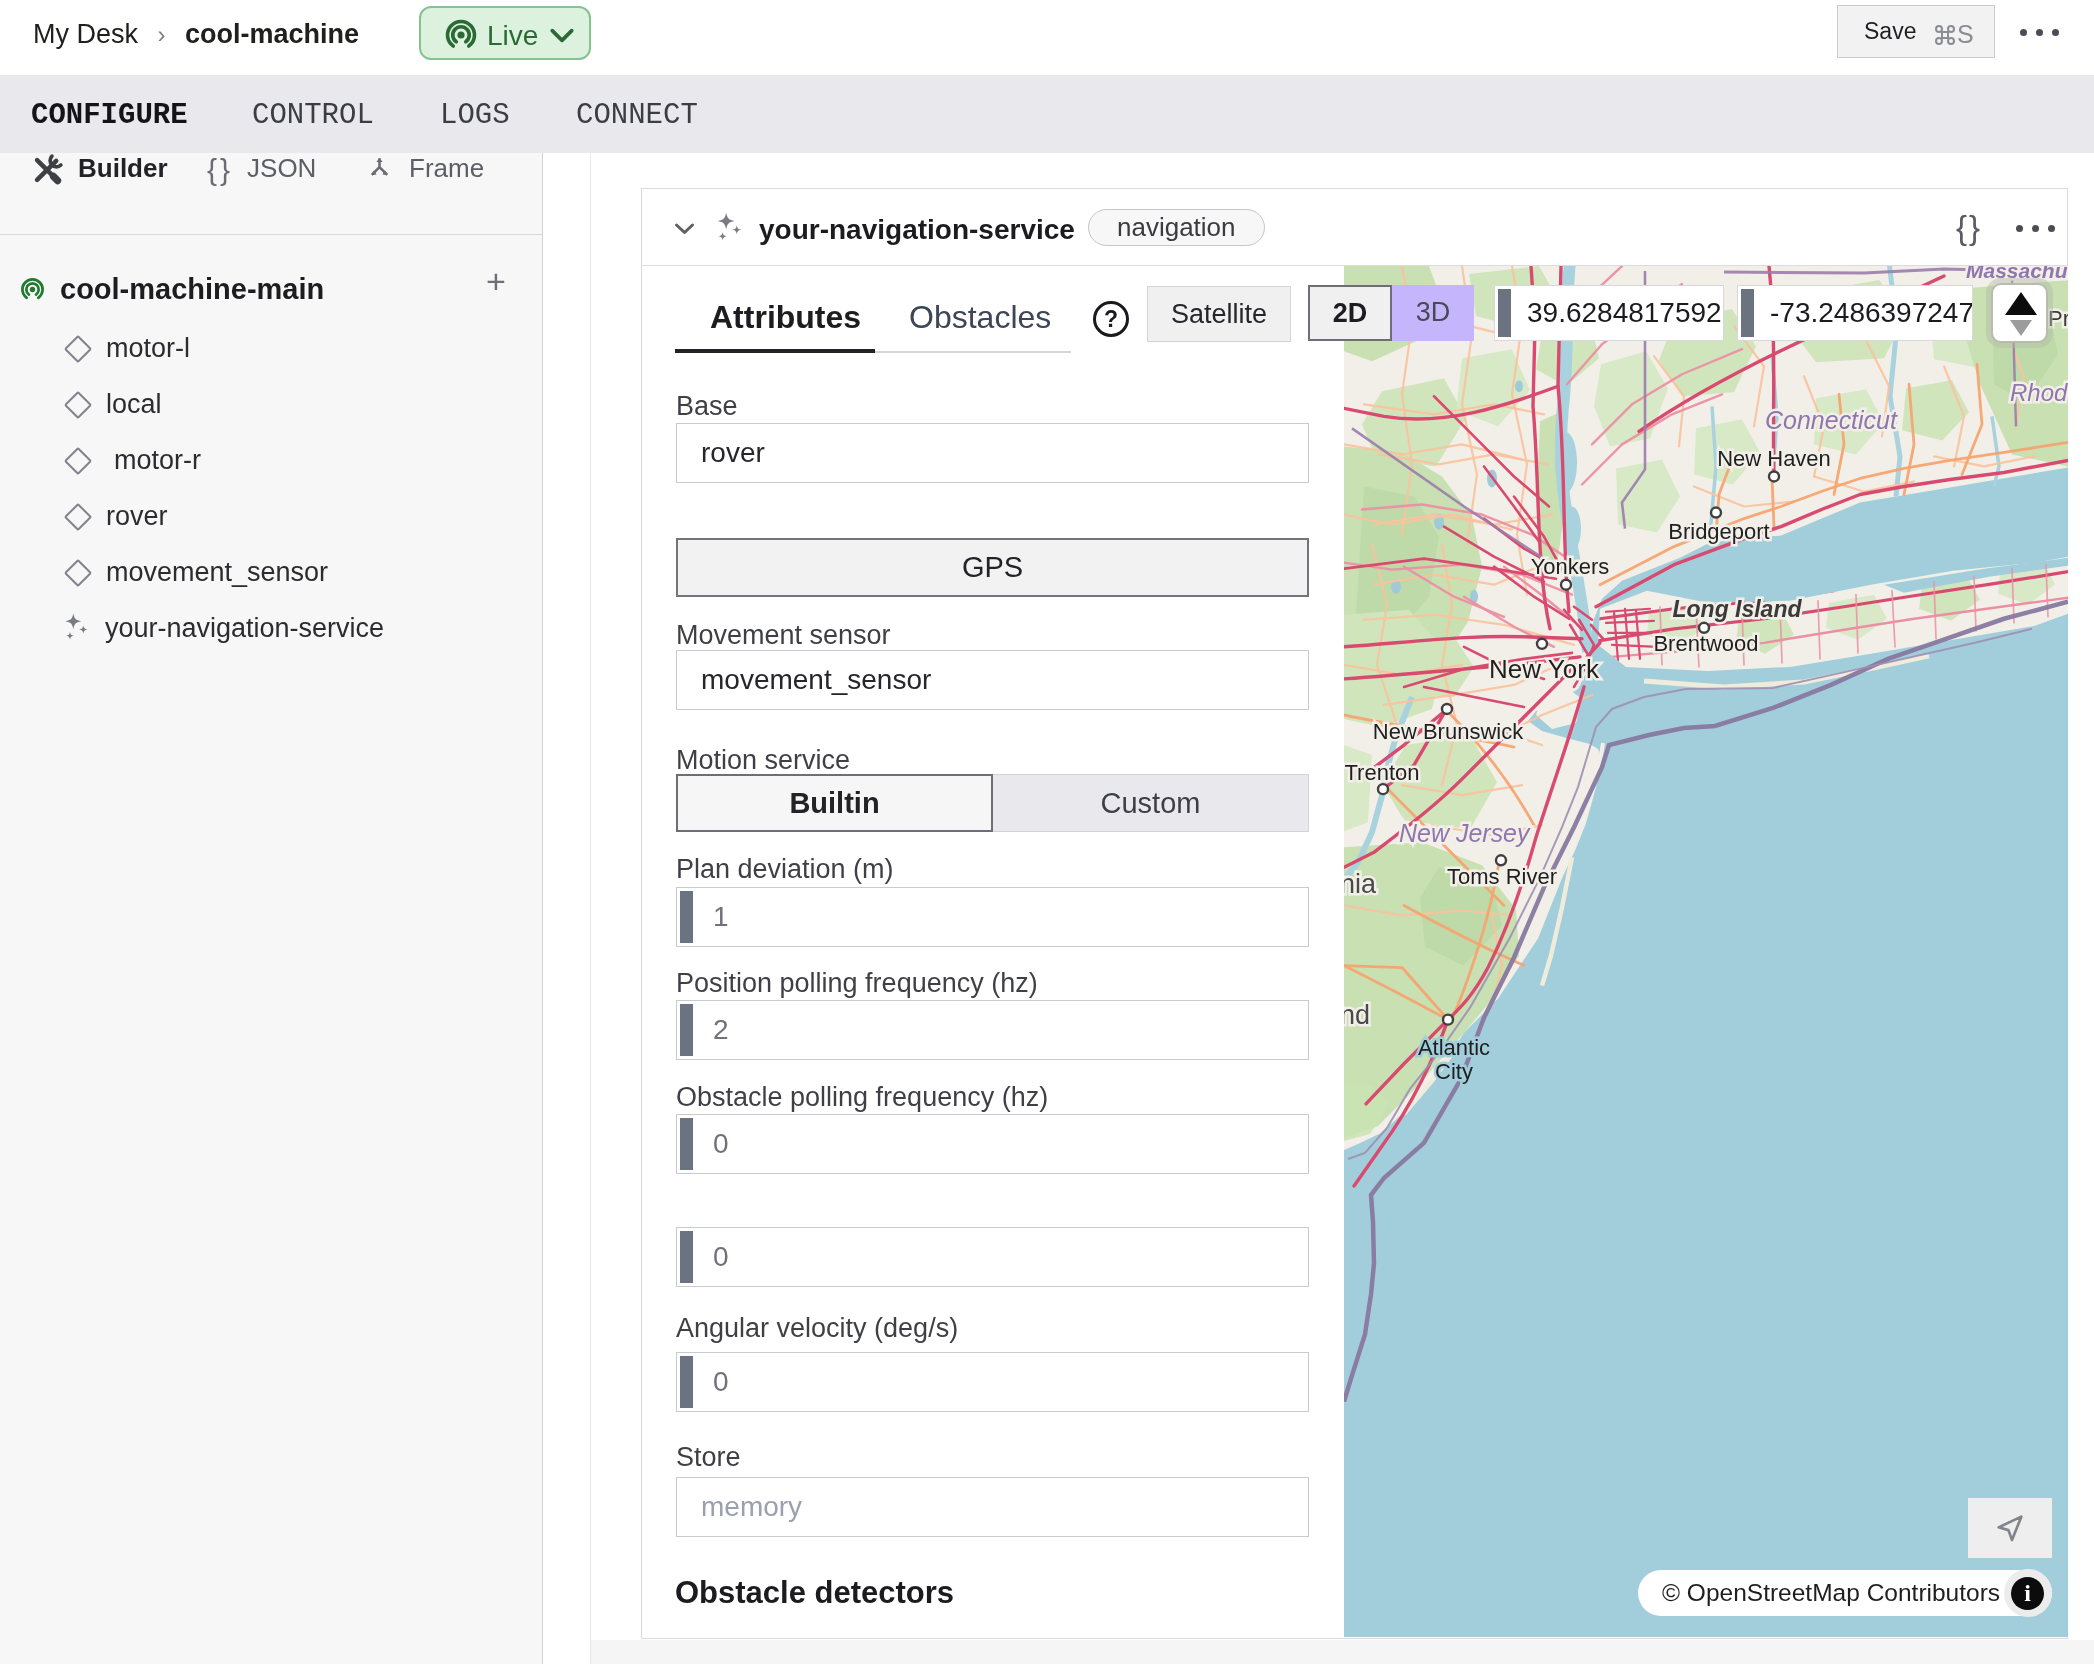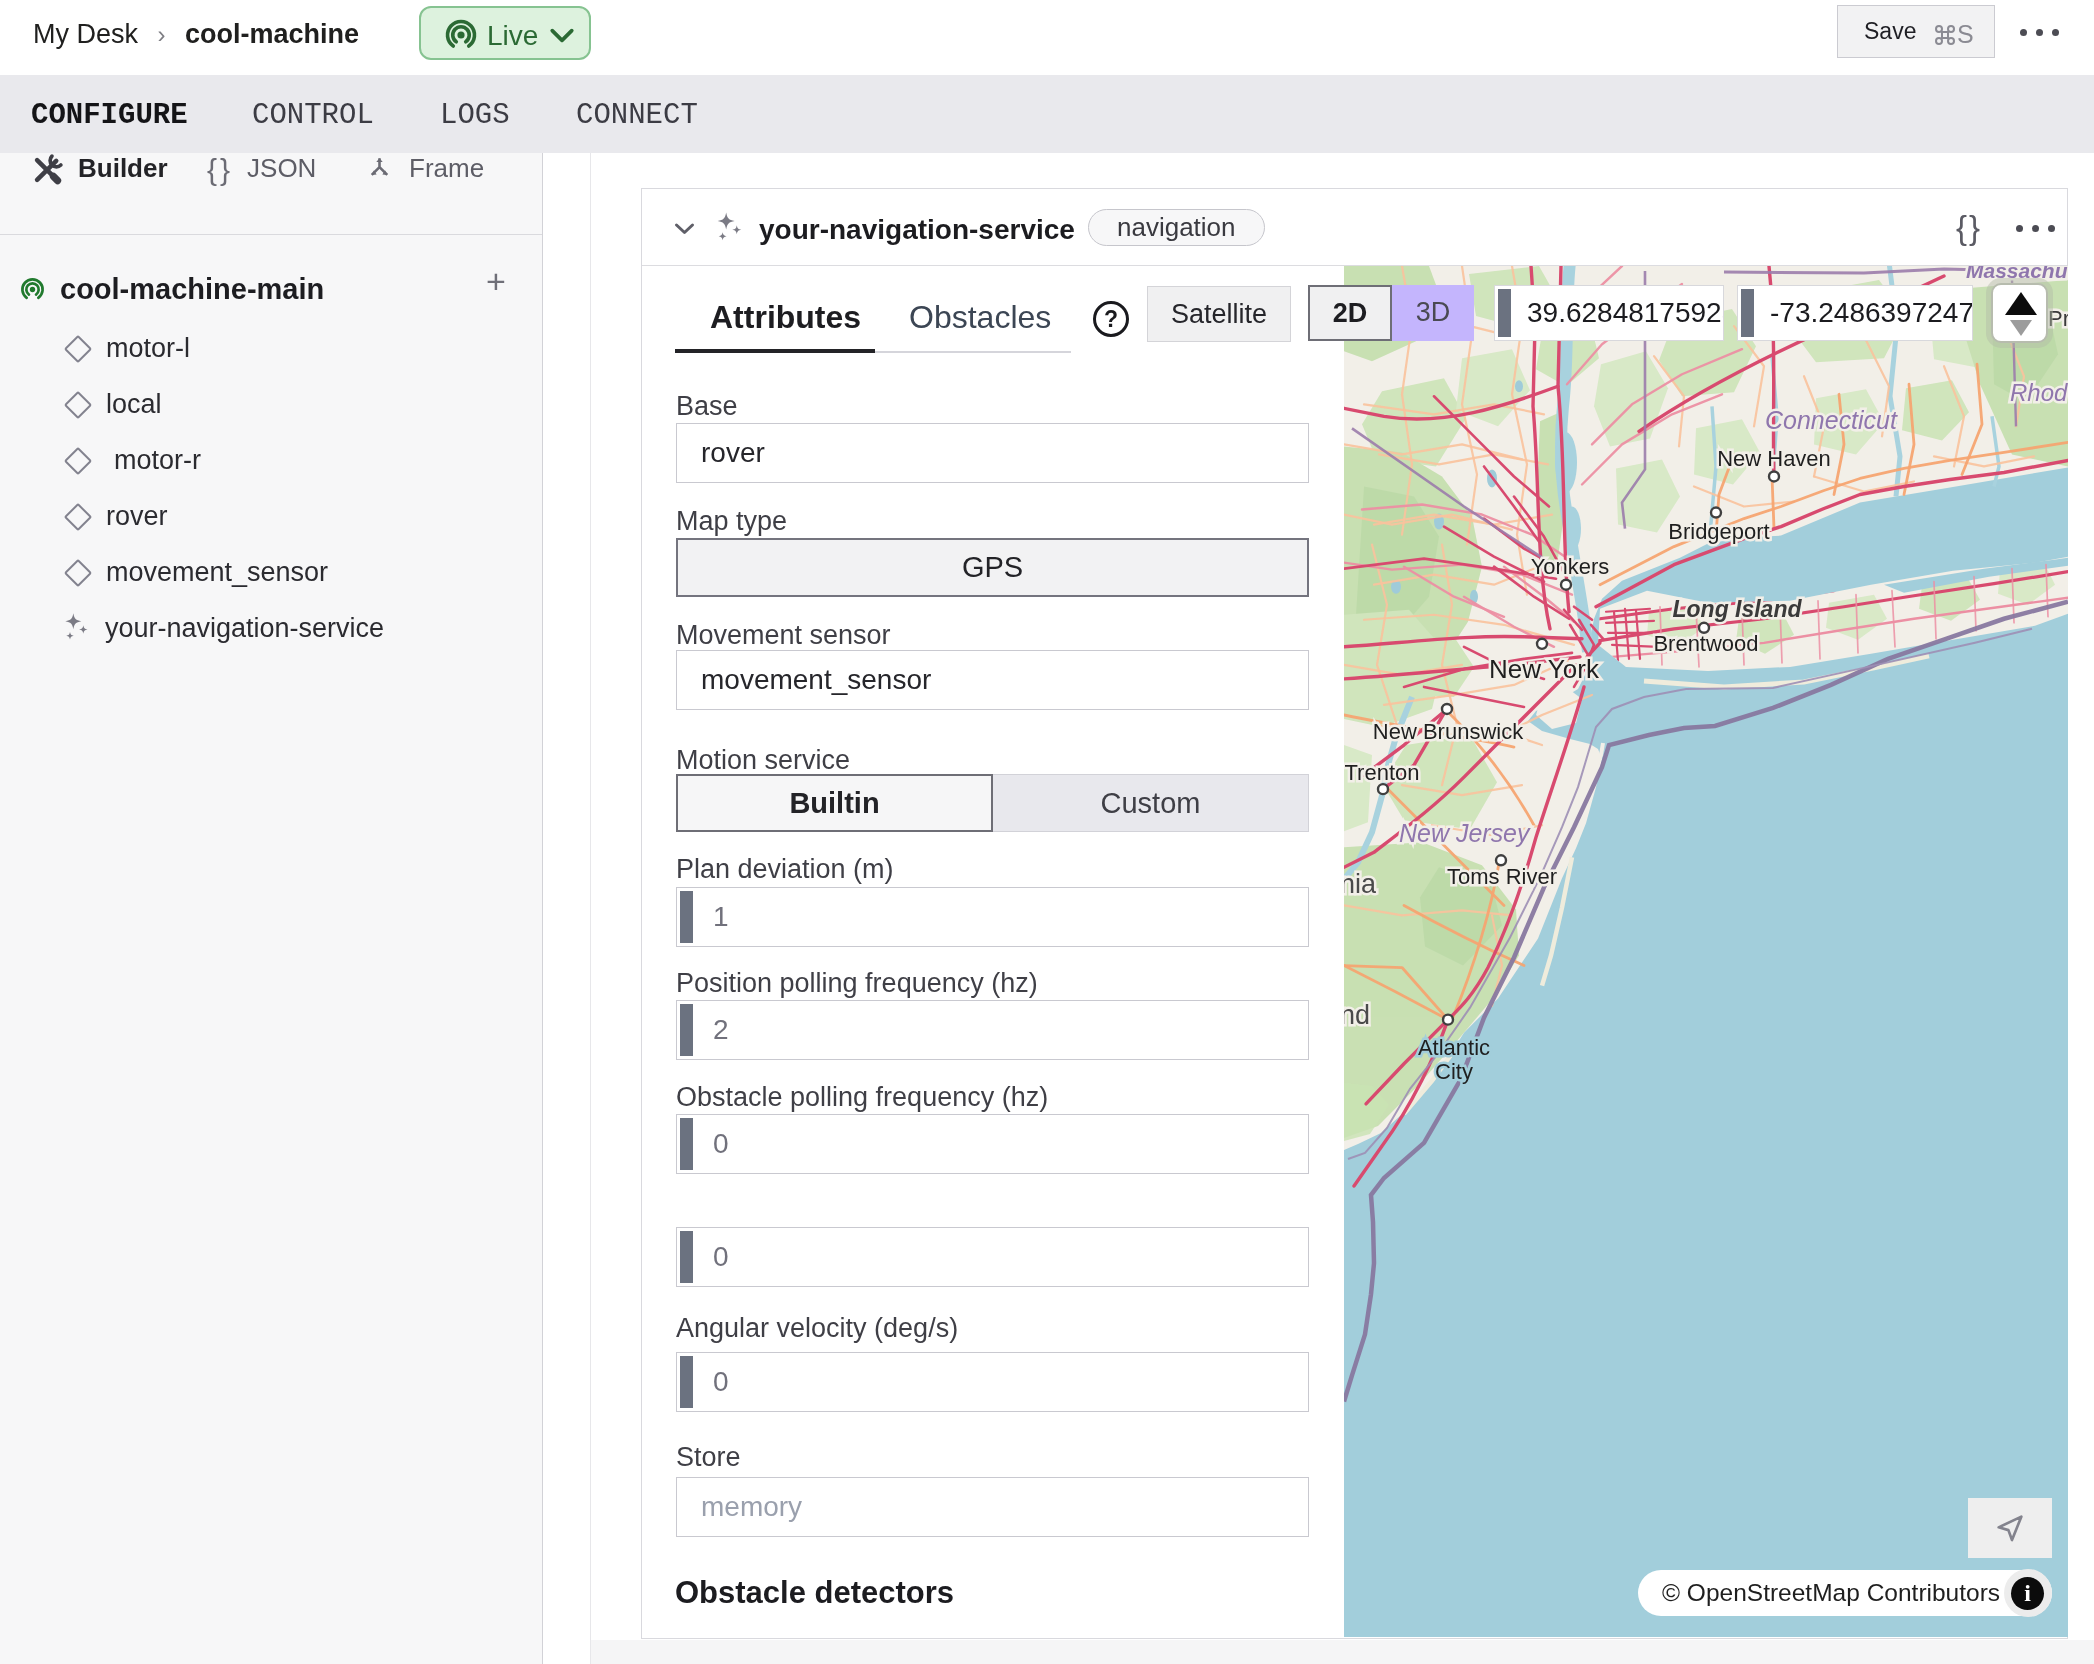--- a/index.html
+++ b/index.html
@@ -217,21 +217,20 @@
   <div id="tab2">Obstacles</div>
   <div id="u1"></div>
   <div id="u2"></div>
   <svg class="abs" style="left:449px;top:110px" width="40" height="40" viewBox="0 0 40 40">
       <circle cx="20" cy="20" r="16.5" fill="none" stroke="#1a1a1e" stroke-width="3"></circle>
       <text x="20" y="28" text-anchor="middle" font-size="23" font-weight="bold" fill="#1a1a1e" font-family="Liberation Sans">?</text>
     </svg>
 
   <div class="flabel" style="top:202px">Base</div>
   <div class="finput" style="top:234px">rover</div>
-  <div class="flabel" style="top:317px">Map type</div>
   <div class="gpsbtn" style="top:349px">GPS</div>
   <div class="flabel" style="top:431px">Movement sensor</div>
   <div class="finput" style="top:461px">movement_sensor</div>
   <div class="flabel" style="top:556px">Motion service</div>
   <div class="segwrap" style="top:585px">
       <div class="seg-l">Builtin</div>
       <div class="seg-r">Custom</div>
     </div>
   <div class="flabel" style="top:665px">Plan deviation (m)</div>
   <div class="finput fnum" style="top:698px">

